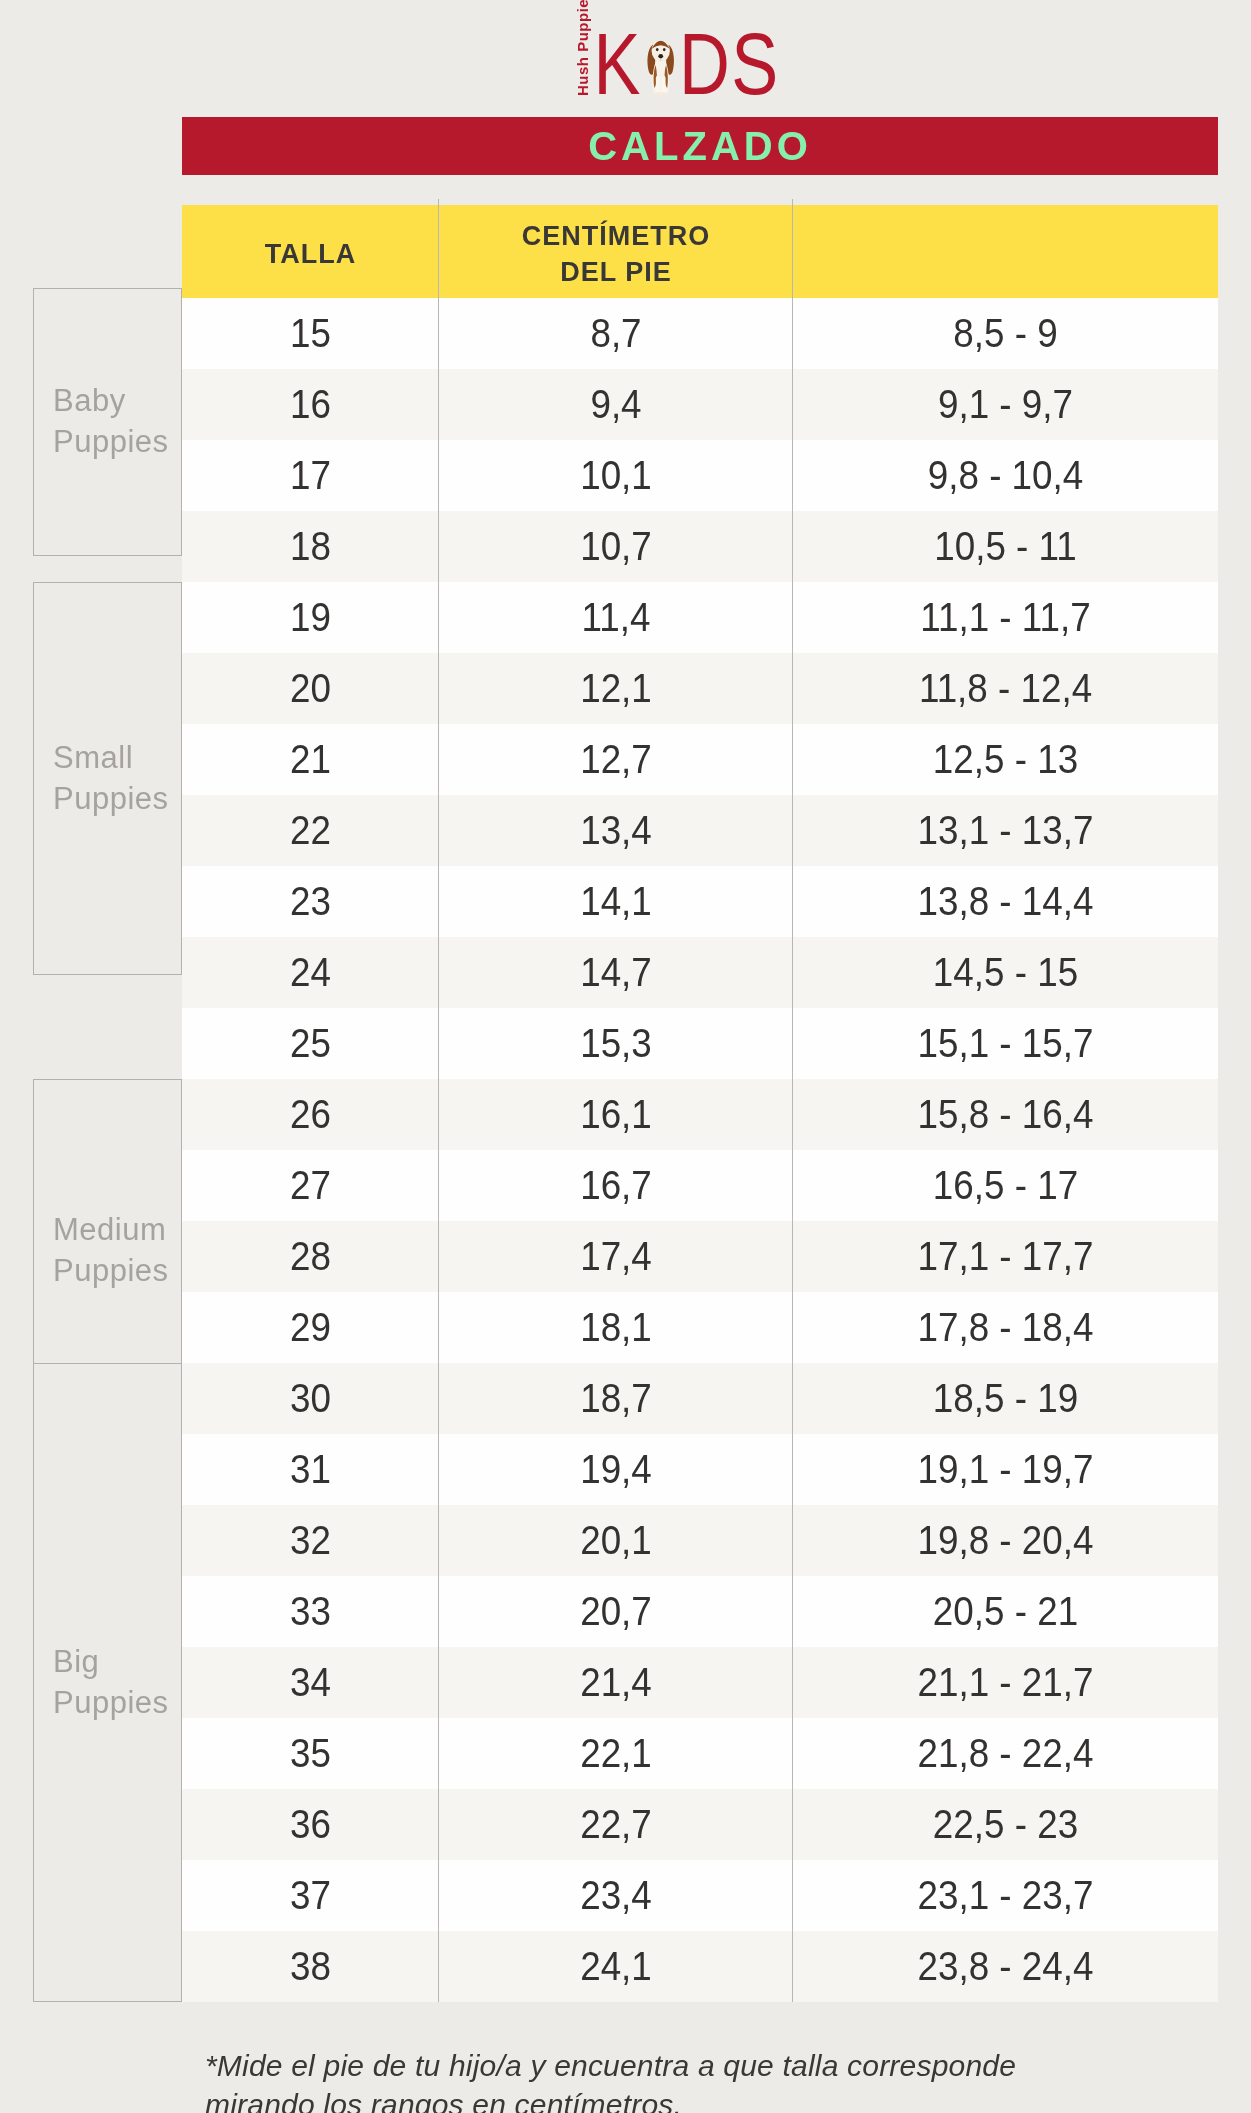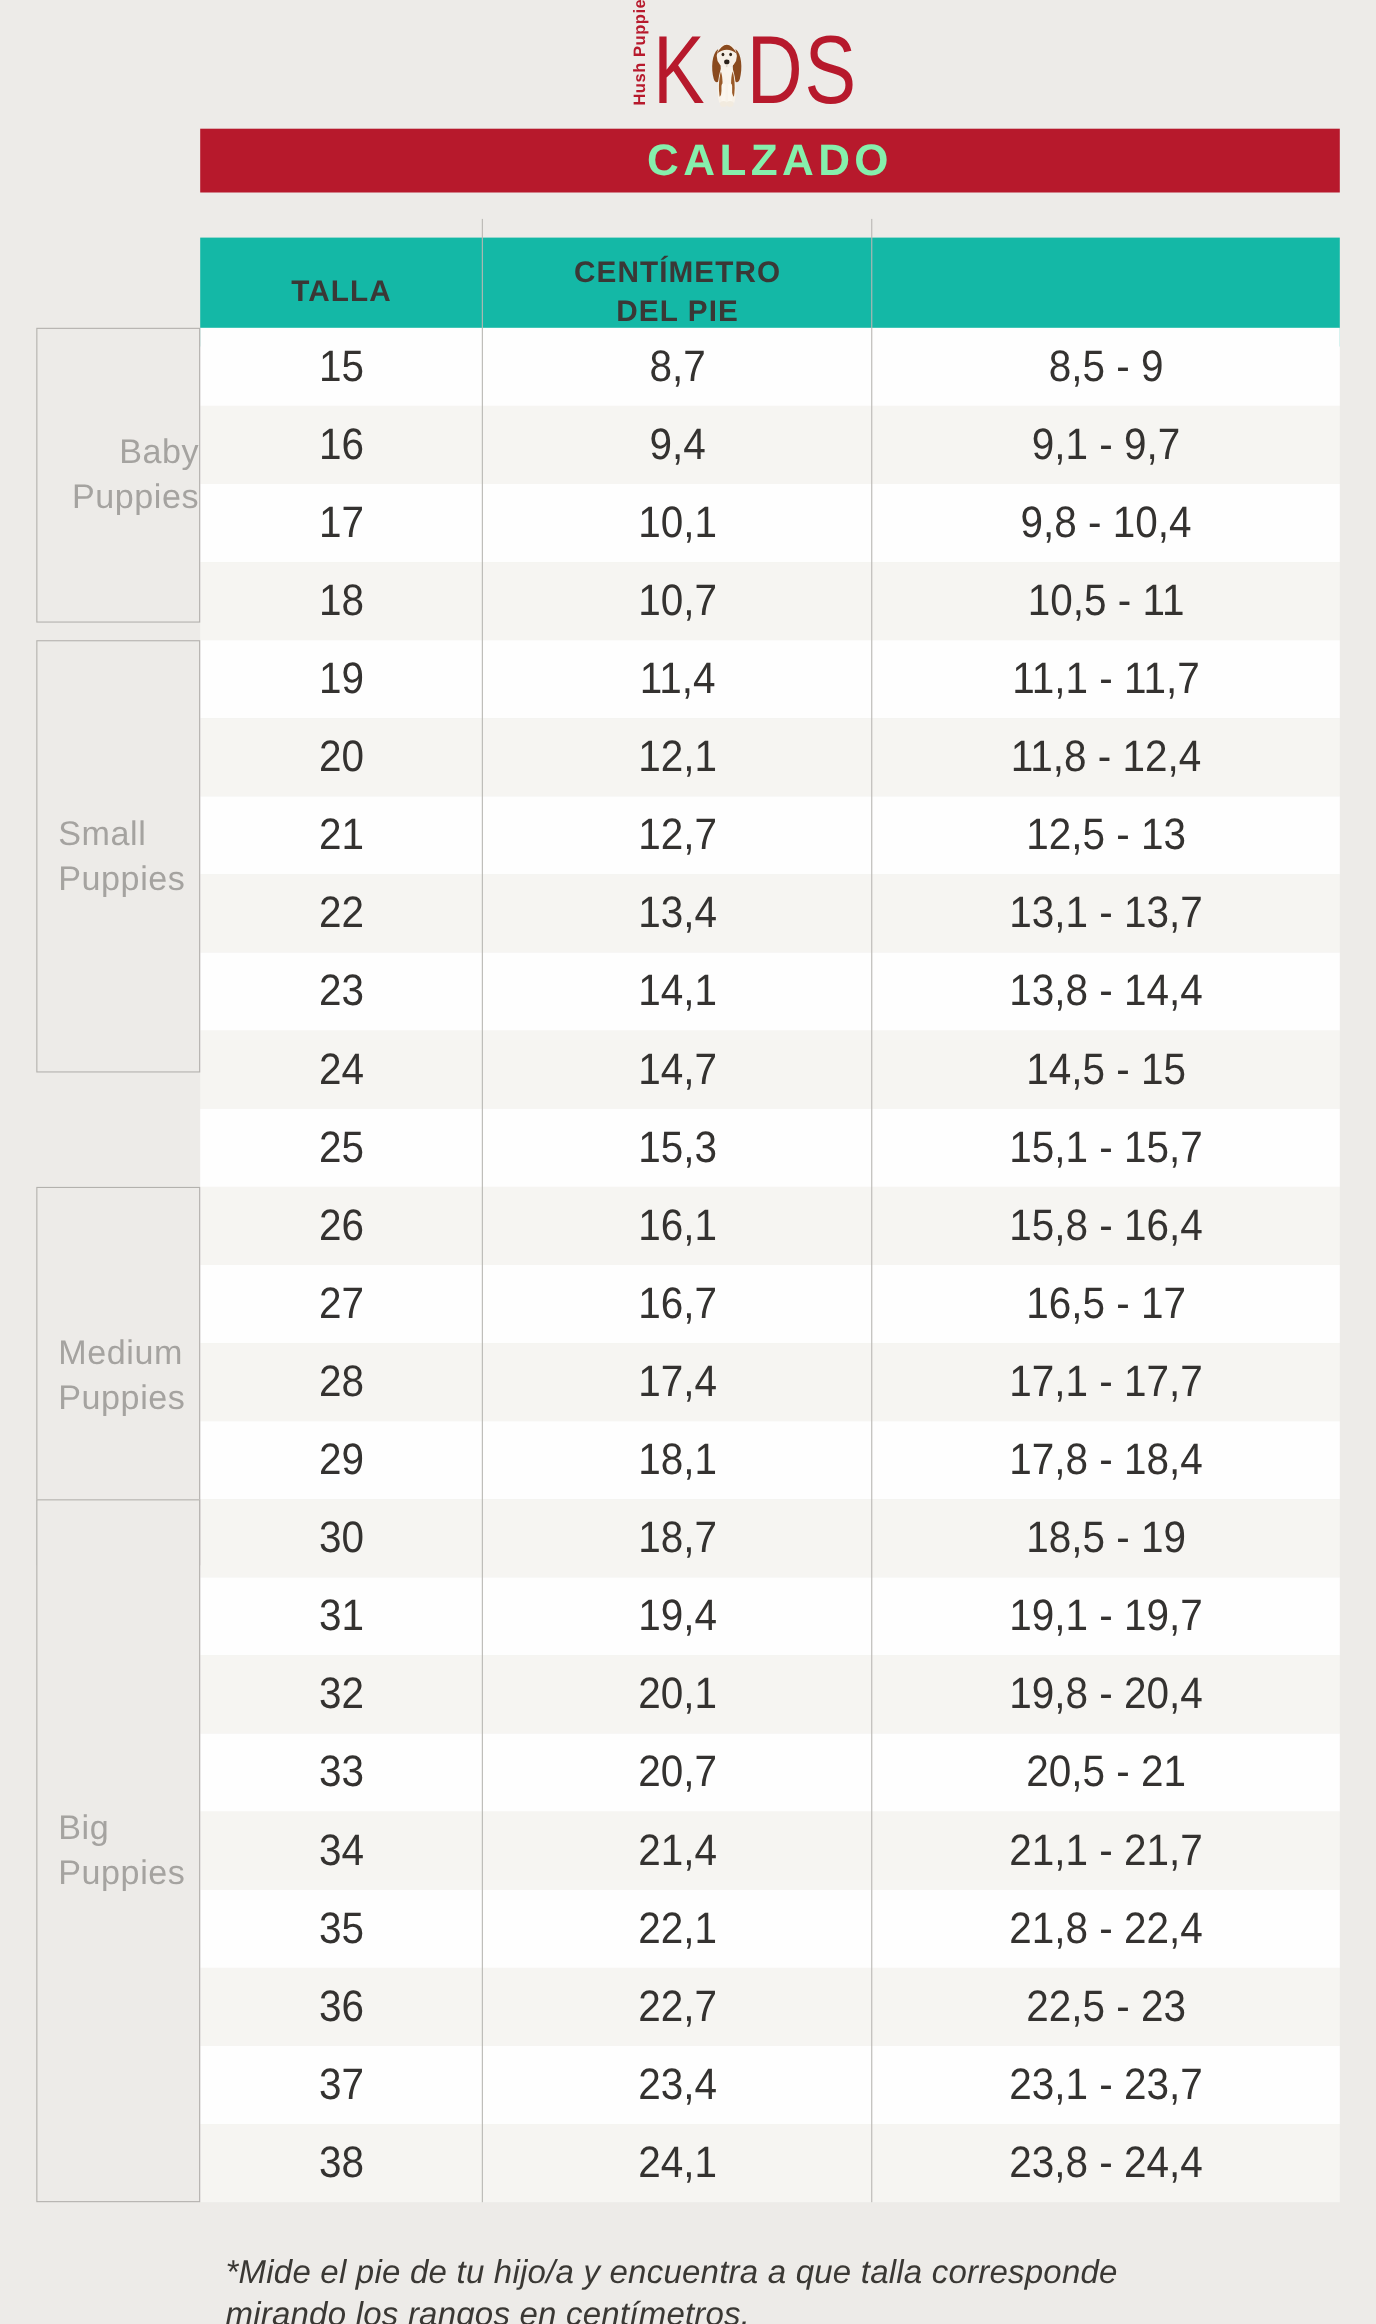--- a/index.html
+++ b/index.html
@@ -49,23 +49,23 @@
     background:#b7192c;
     display:flex; align-items:center; justify-content:center;
   }
   .banner-label {
     color:#86efac; font-size:40px; font-weight:bold;
     letter-spacing:4px;
   }
 
   
   .thead {
-    position:absolute; left:182px; top:216px;
+    position:absolute; left:182px; top:205px;
     width:1036px; height:99px;
-    background:#14b8a6;
+    background:#fde047;
     display:grid; grid-template-columns:257px 354px 425px;
   }
   .th {
     display:flex; flex-direction:column;
     align-items:center; justify-content:center;
     font-weight:bold; font-size:27px; letter-spacing:1px;
     color:#3a3836; line-height:1.3; text-align:center;
   }
 
   
@@ -305,21 +305,21 @@
     <div class="td">38</div>
     <div class="td">24,1</div>
     <div class="td">23,8 - 24,4</div>
   </div>
 </div>
 
   <div class="col-sep s1"></div>
   <div class="col-sep s2"></div>
 
   <div id="groups">
-  <div class="category-box" style="top: 298px; height: 268px; text-align: right;">
+  <div class="category-box" style="top: 288px; height: 268px;">
     <span class="category-label">Baby Puppies</span>
   </div>
 
   <div class="category-box" style="top: 582px; height: 393px;">
     <span class="category-label">Small Puppies</span>
   </div>
 
   <div class="category-box" style="top: 1079px; height: 344px;">
     <span class="category-label">Medium Puppies</span>
   </div>

